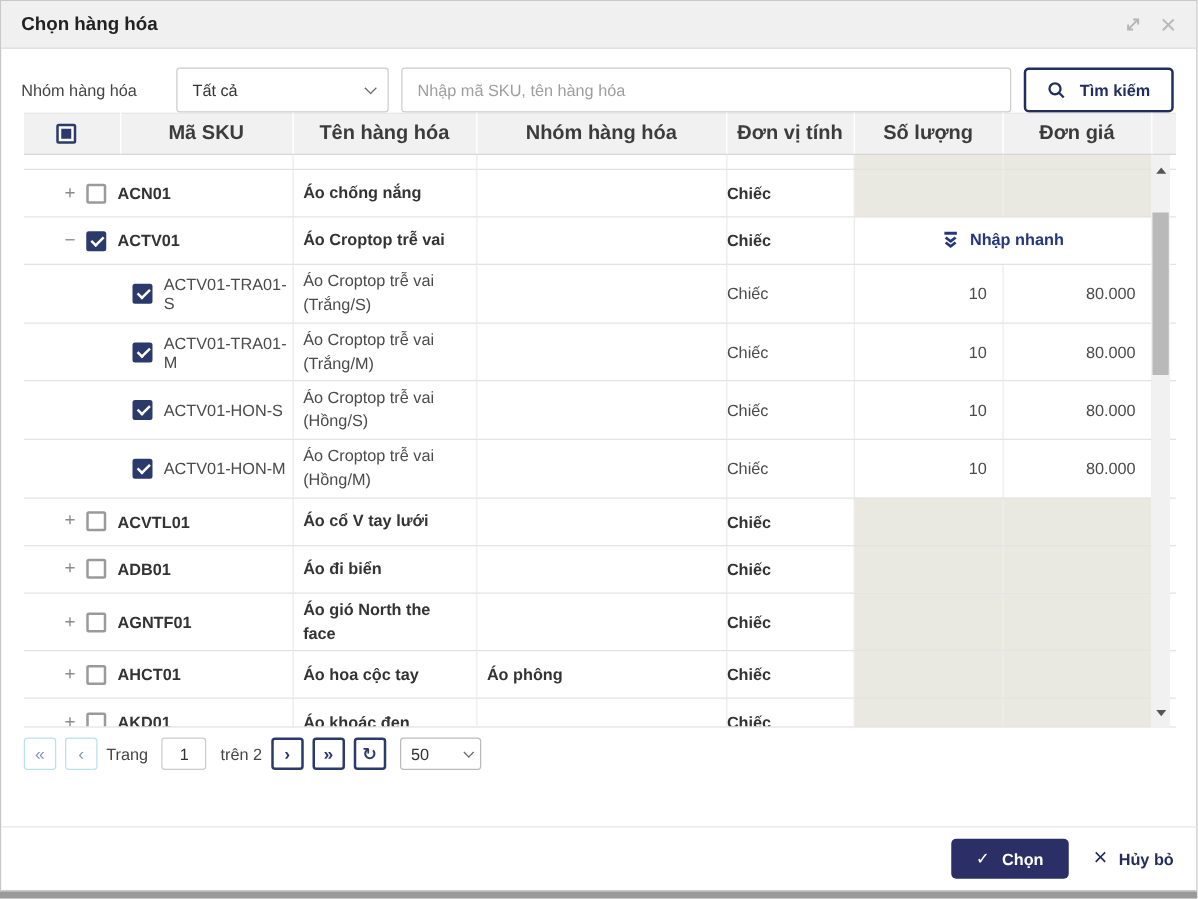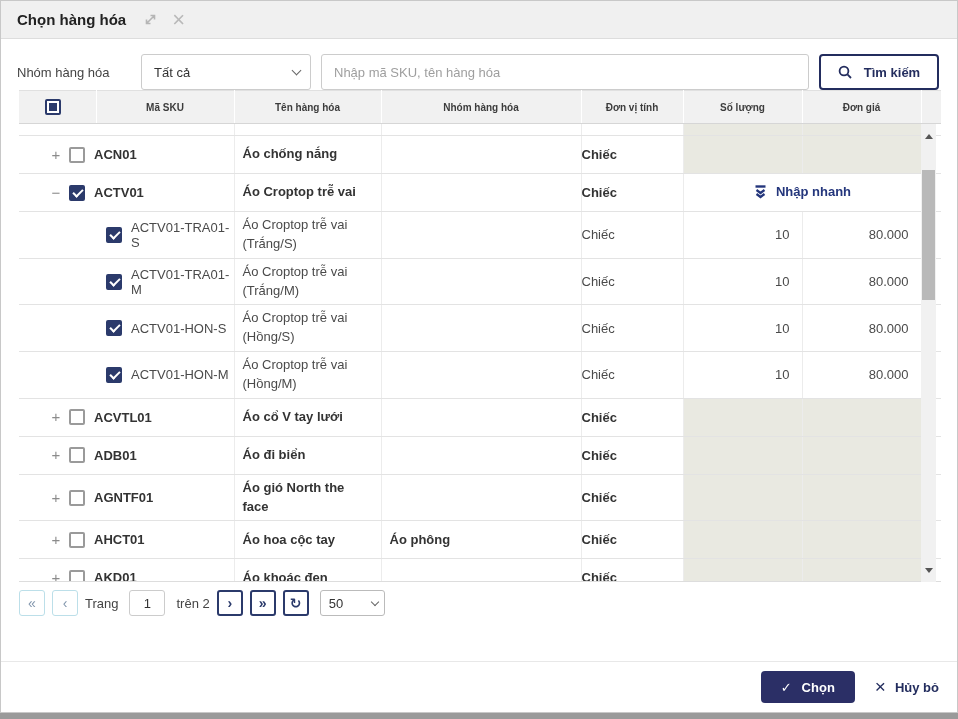--- a/index.html
+++ b/index.html
@@ -1,42 +1,42 @@
 <!DOCTYPE html>
 <html><head>
 <meta charset="utf-8">
 <style>
   * { margin:0; padding:0; box-sizing:border-box; }
   html,body { font-family:"Liberation Sans","DejaVu Sans",sans-serif; background:#fff; }
   .screen { width:958px; height:719px; position:relative; background:#9a9a9a; overflow:hidden; }
   .modal { width:958px; height:713px; background:#fff; border:1px solid #c8c8c8; position:relative; overflow:hidden; }
 
   
-  .titlebar { height:38px; background:#f0f0f0; border-bottom:1px solid #ddd; display:flex; align-items:center; padding:0 16px;gap:17px; }
+  .titlebar { height:38px; background:#f0f0f0; border-bottom:1px solid #ddd; display:flex; align-items:center; justify-content:space-between; padding:0 16px;gap:17px; }
   .titlebar h1 { font-size:15px; font-weight:bold; color:#222; }
   .title-icons { display:flex; align-items:center; gap:14px; }
   .icon-btn { color:#b5b5b5; cursor:pointer; display:flex; align-items:center; }
   .close-glyph { font-size:22px; line-height:16px; color:#b9b9b9; font-weight:400; }
 
   
   .filter { display:flex; align-items:center; padding:15px 18px 0 16px; }
   .filter-label { width:124px; font-size:13px; color:#444; }
   .selectbox { width:170px; height:36px; border:1px solid #ccc; border-radius:3px; display:flex; align-items:center; justify-content:space-between; padding:0 10px 0 12px; font-size:13px; color:#333; background:#fff; cursor:pointer; }
   .chev { width:7px; height:7px; border-right:1.5px solid #666; border-bottom:1.5px solid #666; transform:rotate(45deg); margin-top:-4px; }
   .search-input { flex:1; height:36px; border:1px solid #ccc; border-radius:3px; margin:0 10px; padding:0 12px; font-size:13px; color:#333; font-family:inherit; outline:none; }
   .search-input::placeholder { color:#9e9e9e; }
   .search-btn { width:120px; height:36px; background:#fff; border:2px solid #232d5e; border-radius:4px; color:#232d5e; font-weight:bold; font-size:13px; display:flex; align-items:center; justify-content:center; gap:12px; cursor:pointer; font-family:inherit; }
 
   .summary { margin:13px 0 10px 16px; font-size:13px; color:#4a6bd3; cursor:pointer; }
 
   
   .table-area { position:relative; margin:0 18px; width:922px; }
   .table-wrap { height:492px; overflow:hidden; border-bottom:1px solid #ddd; }
   table { border-collapse:collapse; table-layout:fixed; width:922px; font-size:13px; }
-  thead th { background:#f1f1f1; height:33px; font-weight:600; color:#3c3c3c; font-size:10px; border-right:1px solid #fff; border-top:1px solid #e0e0e0; border-bottom:1px solid #d6d6d6; text-align:center; }
+  thead th { background:#f1f1f1; height:33px; font-weight:600; color:#3c3c3c; font-size:16px; border-right:1px solid #fff; border-top:1px solid #e0e0e0; border-bottom:1px solid #d6d6d6; text-align:center; }
   thead th:last-child { border-right:none; }
   tbody td { border-bottom:1px solid #e3e3e3; border-right:1px solid #ececec; vertical-align:middle; background:#fff; }
   tbody td.c-sliver { border-right:none; }
   tr.sliver-row td { height:12px; }
   td.dis { background:#e9e9e1; }
   .skuwrap { display:flex; align-items:center; }
   tr.parent .skuwrap { padding-left:30px; }
   tr.child .skuwrap { padding-left:87px; }
   tr.parent td { height:38px; }
   tr.child td { height:46px; }

